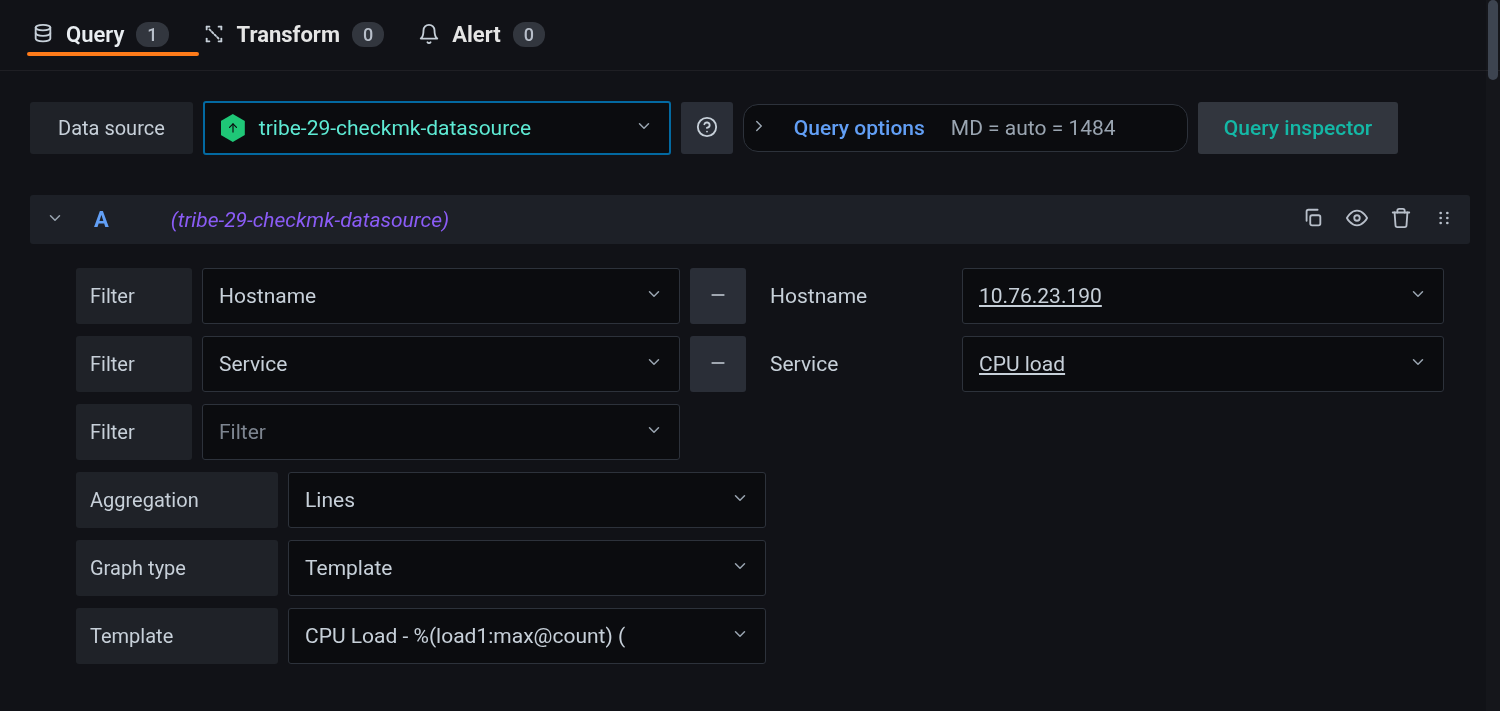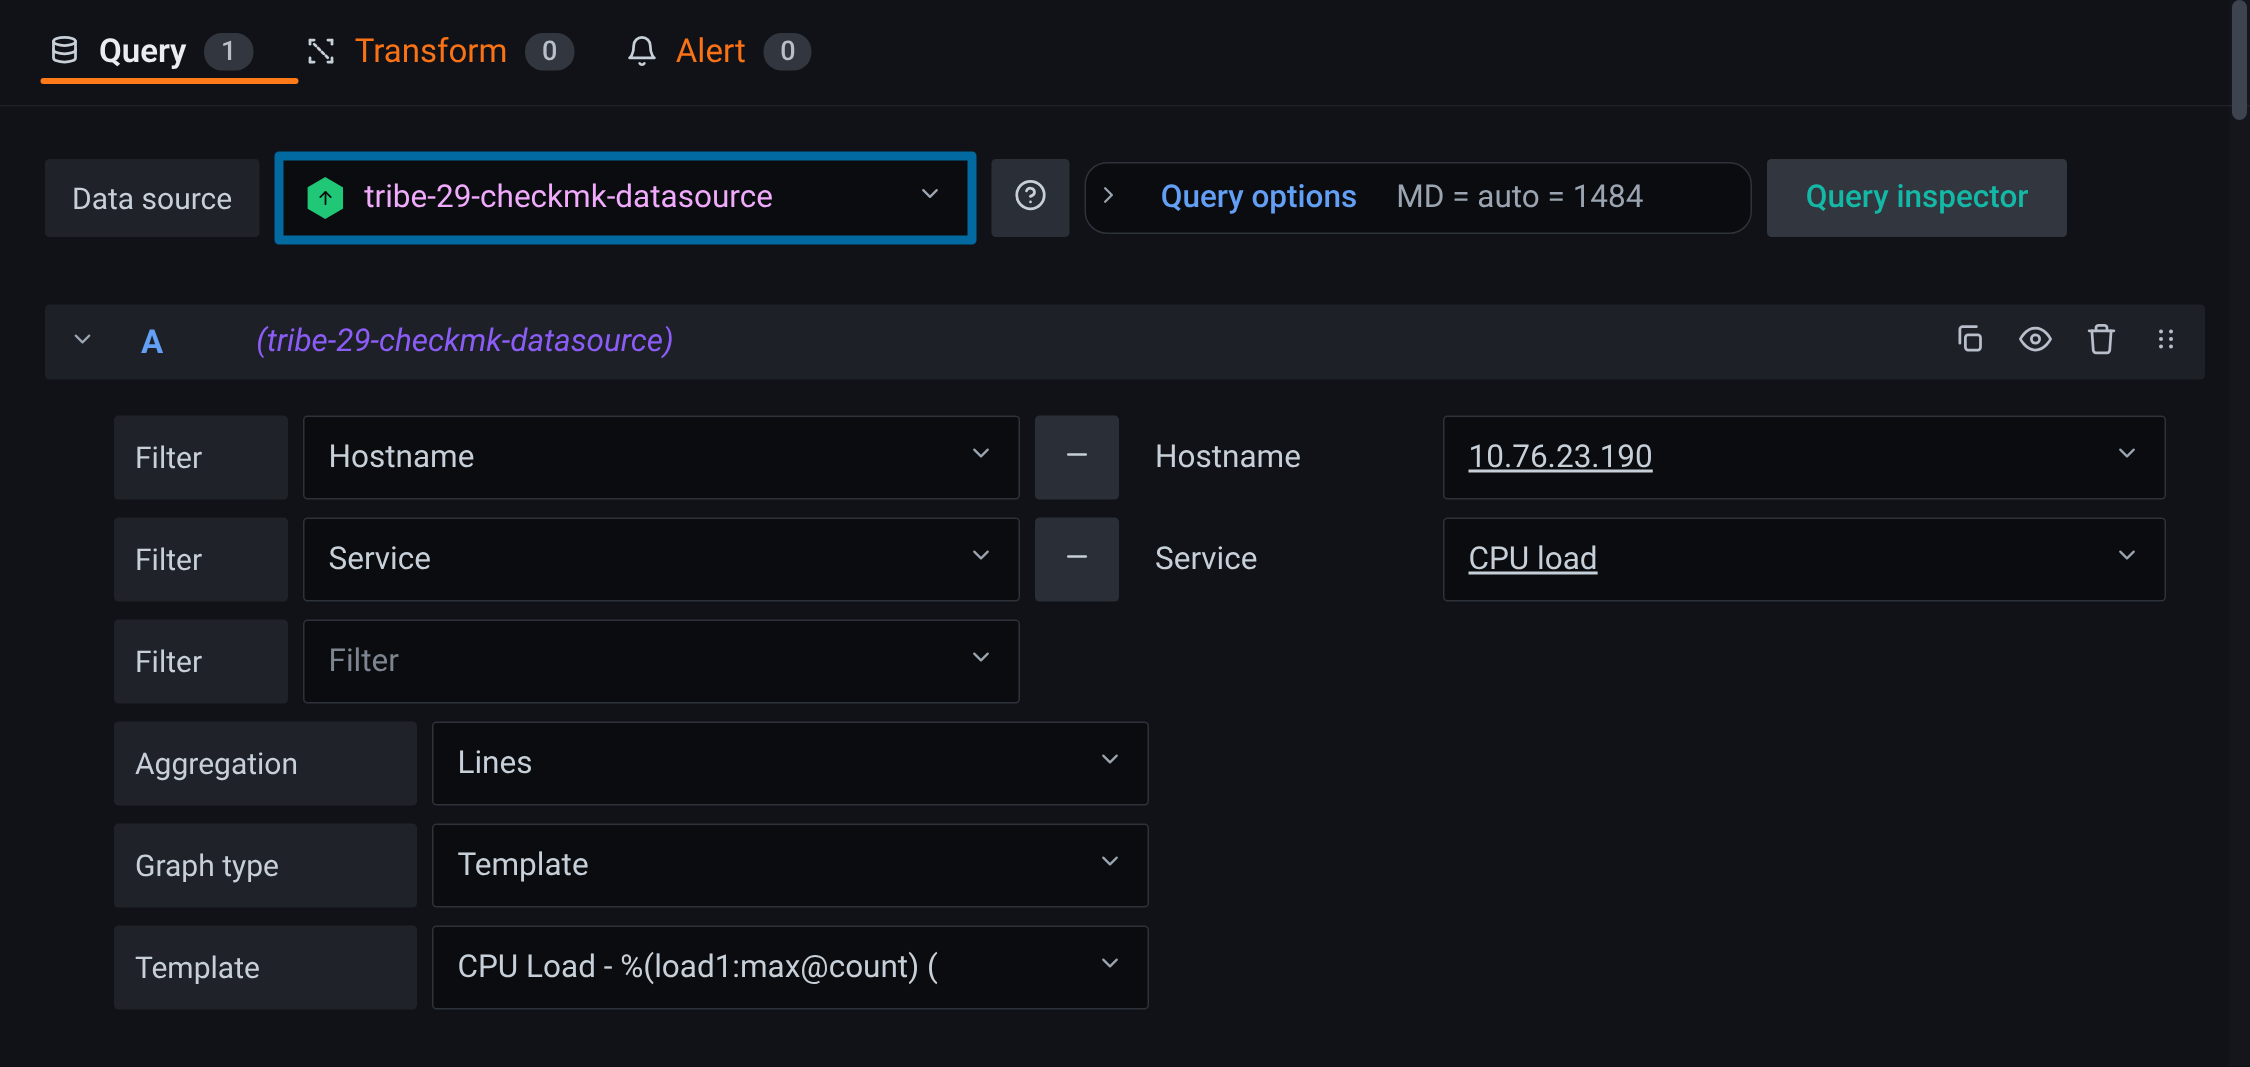--- a/index.html
+++ b/index.html
@@ -52,22 +52,22 @@
   position: absolute;
   bottom: 0;
   left: -5px;
   right: -30px;
   height: 4px;
   background: #ff7b1a;
   border-radius: 2px;
 }
 .tab-label {
   font-size: 22px;
-  font-weight: 400;
-  color: #f97316;
+  font-weight: 700;
+  color: #e5e5e5;
 }
 .tab.active .tab-label { color: #e9edf1; font-weight:600; }
 .badge {
   background: #32363e;
   color: #b8bfca;
   border-radius: 12px;
   padding: 2px 11px;
   font-size: 18px;
   font-weight: 500;
   min-width: 30px;
@@ -77,35 +77,35 @@
 .icon svg { width: 100%; height: 100%; }
 
 .toolbar {
   display: flex;
   align-items: center;
   gap: 10px;
   padding: 30px 30px;
 }
 .label-box {
   background: #1f2228;
-  padding: 14px 18px;
+  padding: 14px 28px;
   font-size: 20px;
   color: #c7d0d9;
   border-radius: 3px;
 }
 .select {
   display: flex;
   align-items: center;
   gap: 14px;
   background: #0b0c0f;
-  border: 6px solid #0369a1;
+  border: 2px solid #0369a1;
   border-radius: 3px;
   padding: 11px 16px;
   font-size: 21px;
-  color: #f0abfc;
+  color: #5eead4;
   cursor: pointer;
   min-width: 0;
 }
 .select .caret { margin-left: auto; color: #9aa5b1; }
 .ds-select { width: 468px; }
 .ds-icon {
   width: 24px; height: 28px;
   background: #1fc777;
   clip-path: polygon(50% 0, 100% 25%, 100% 75%, 50% 100%, 0 75%, 0 25%);
   display:flex; align-items:center; justify-content:center;

